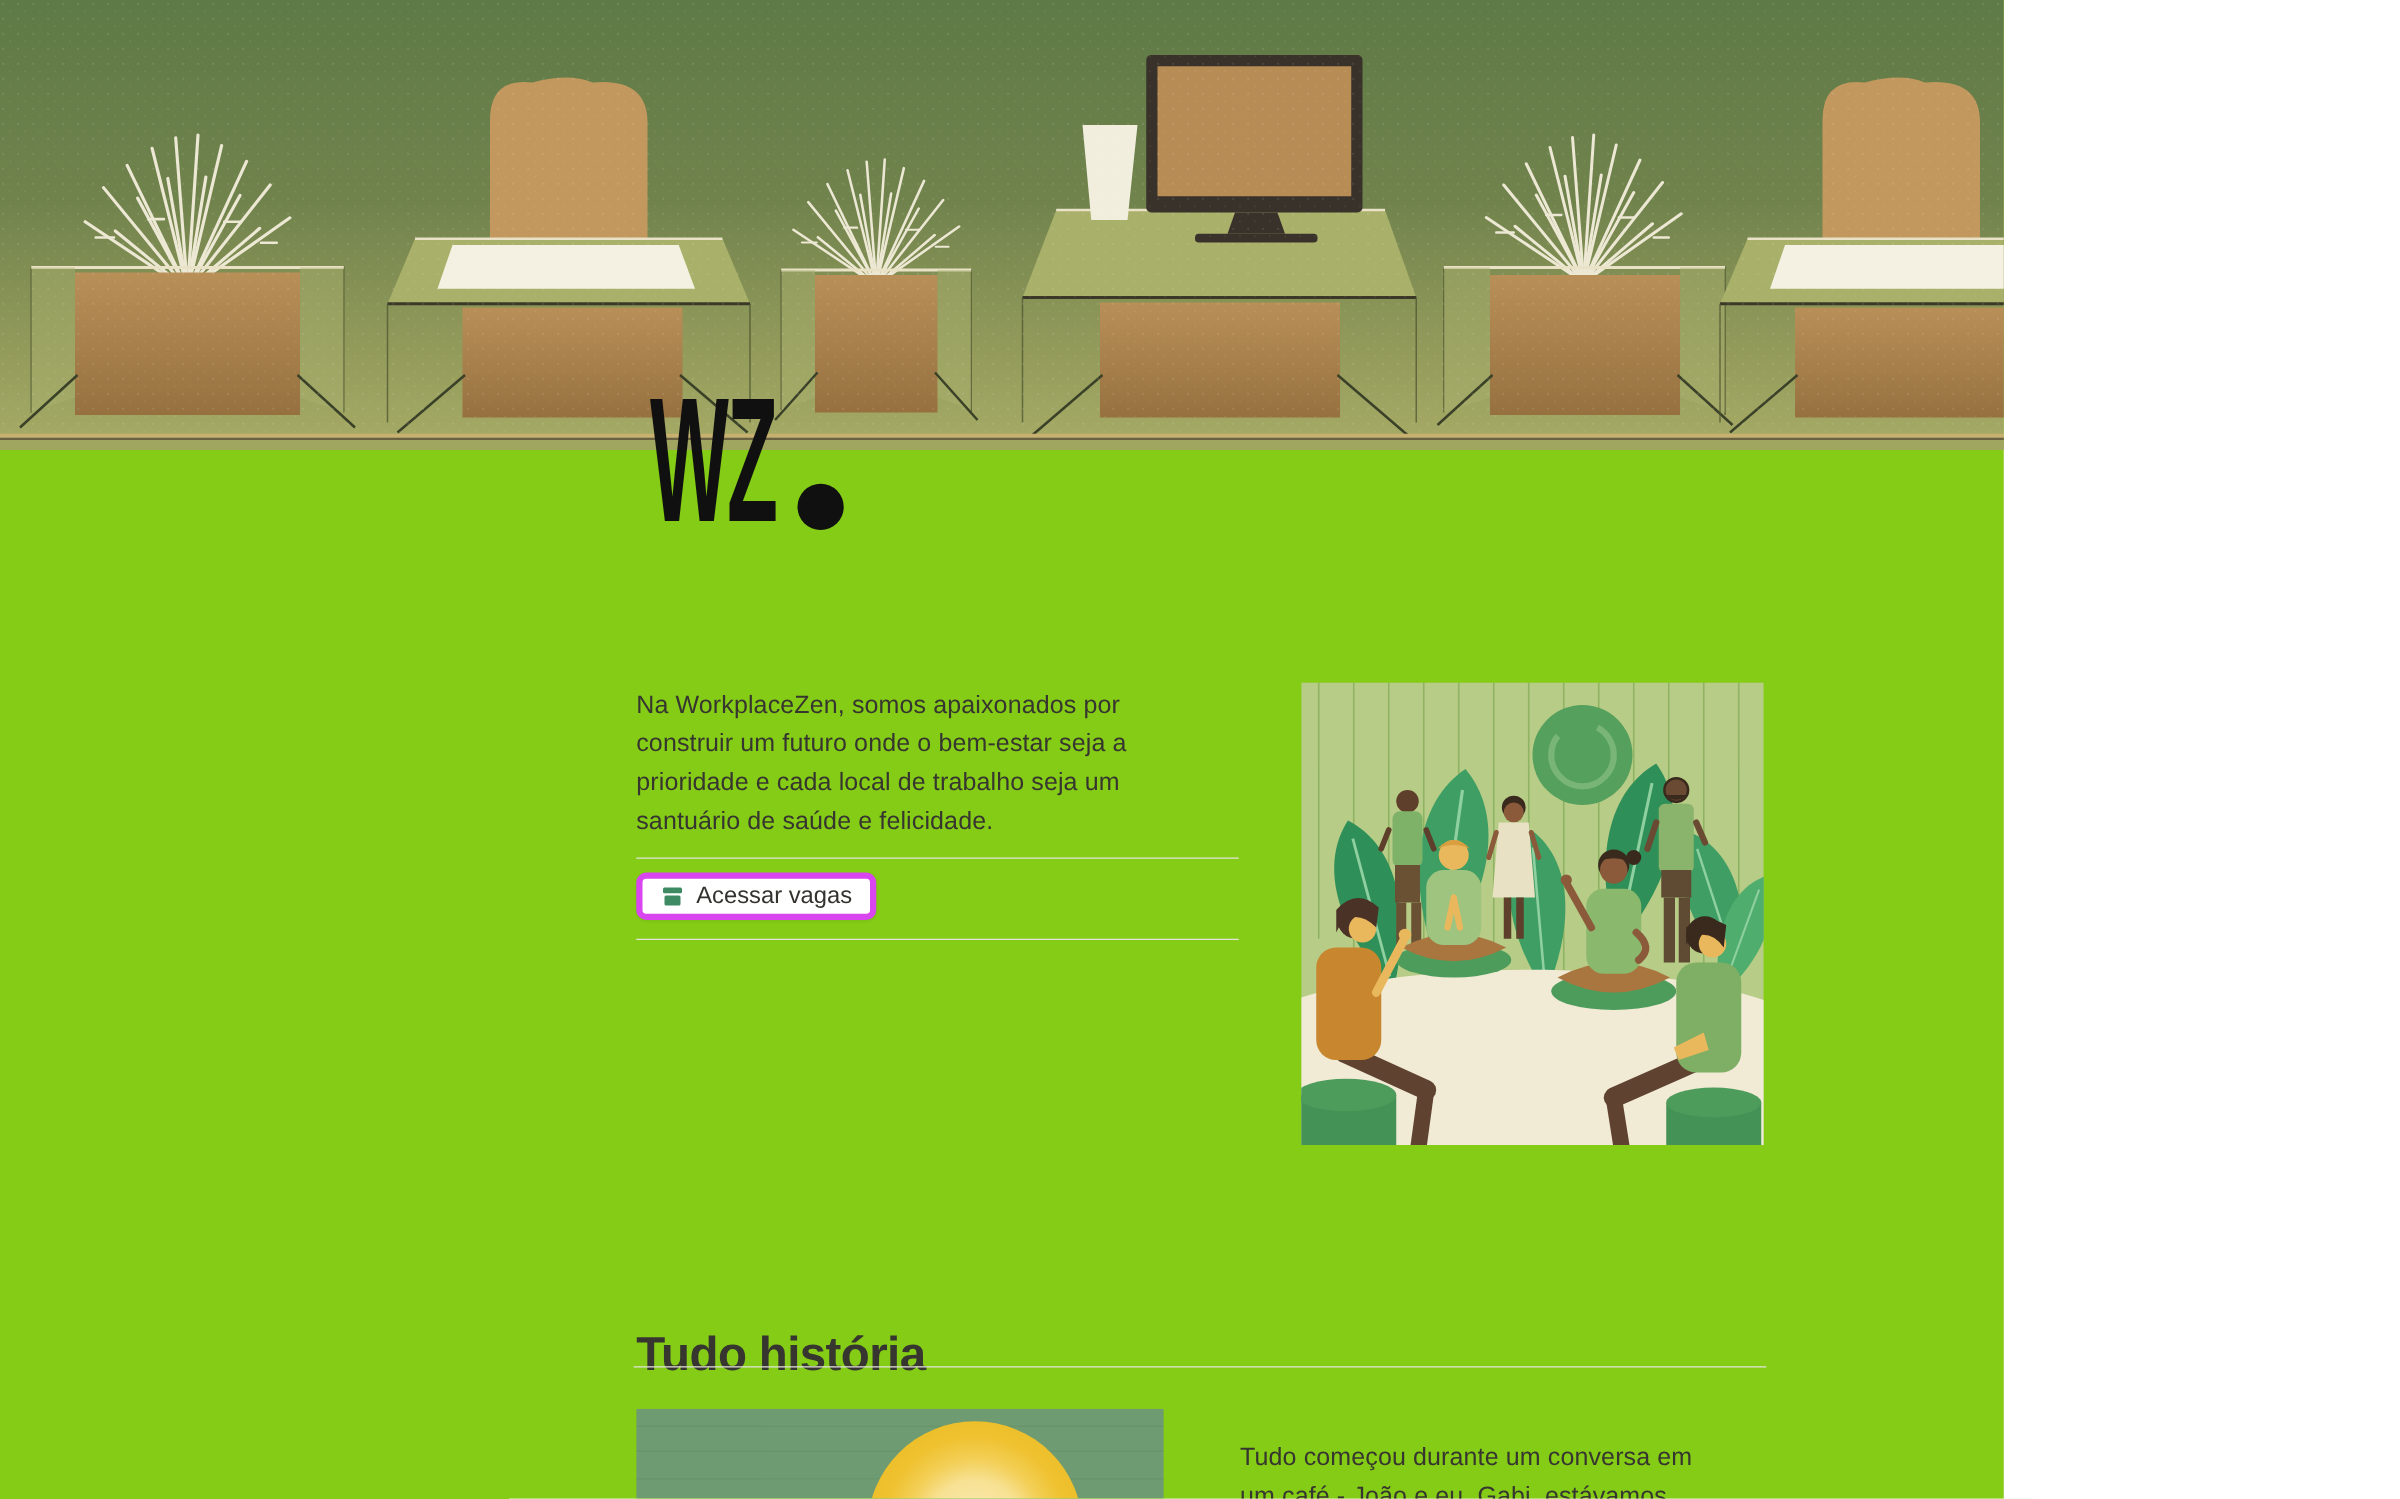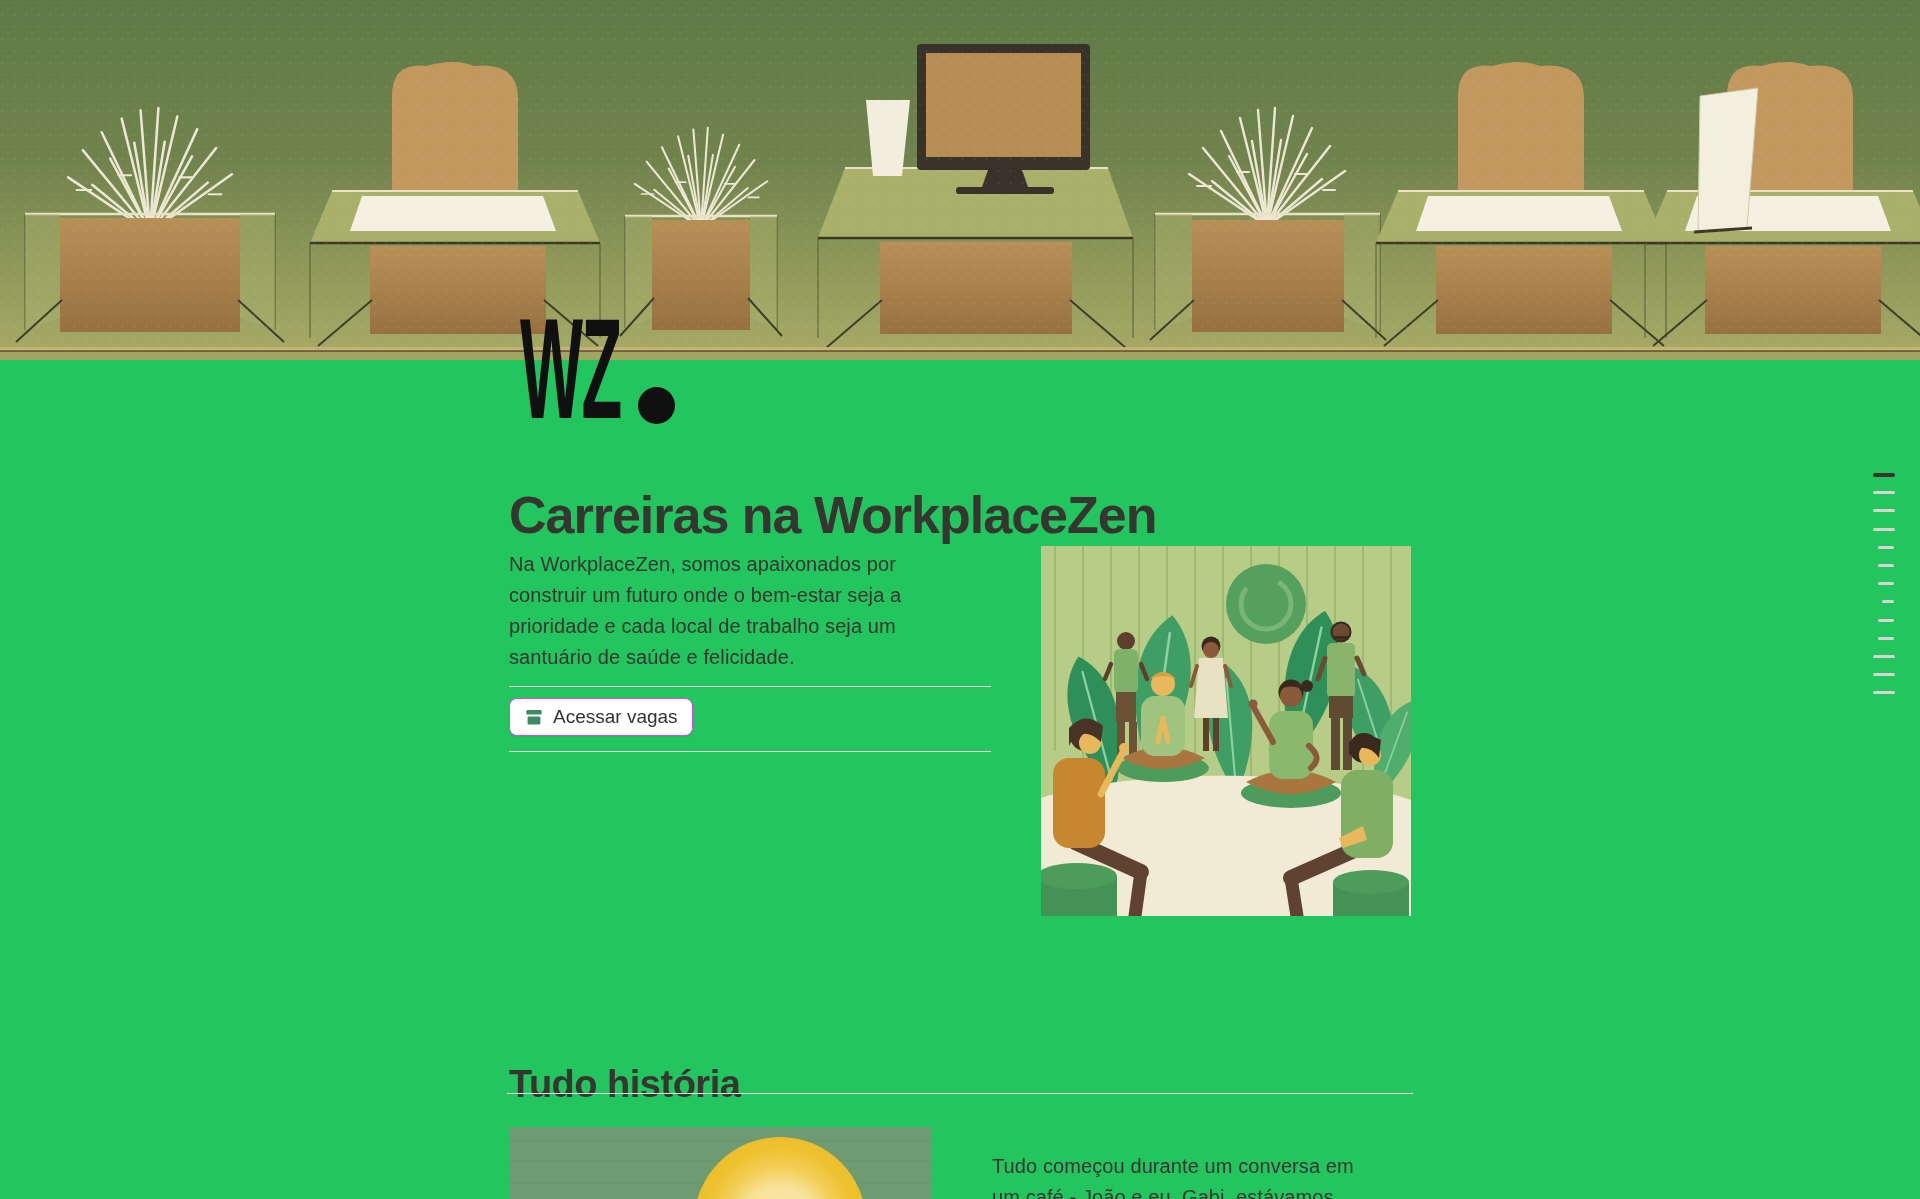--- a/index.html
+++ b/index.html
@@ -1,17 +1,17 @@
 <!DOCTYPE html>
 <html><head>
 <meta charset="utf-8">
 <style>
   html,body{margin:0;padding:0;background:#ffffff;}
   body{font-family:"Liberation Sans",sans-serif;color:#37352f;}
-  .page{position:relative;width:1920px;height:1199px;overflow:hidden;background:#22c55e;}
+  .page{position:relative;width:1603px;height:1199px;overflow:hidden;background:#84cc16;}
 
   
   .cover{position:absolute;left:0;top:0;width:1920px;height:360px;display:block;}
 
   
   .logo{position:absolute;left:520px;top:298px;height:130px;}
   .logo-word{display:inline-block;font-size:142px;line-height:1;font-weight:900;color:#101010;
              letter-spacing:-3px;transform:scaleX(.47);transform-origin:left top;margin-right:-114px;}
   .logo-dot{position:absolute;left:118px;top:89px;width:37px;height:37px;border-radius:50%;
             background:#101010;font-size:0;overflow:hidden;color:transparent;}
@@ -20,21 +20,21 @@
   .page-title{position:absolute;left:509px;top:449px;font-size:52px;line-height:62px;
               font-weight:700;letter-spacing:-1px;color:#37352f;white-space:nowrap;}
 
   
   .col-left{position:absolute;left:509px;top:549px;width:482px;}
   .para{margin:0 0 13px 0;font-size:20px;line-height:31px;white-space:pre-line;color:#37352f;letter-spacing:.1px;}
   .divider{height:0;border-top:1px solid #e3e2de;}
   .d1{margin-top:8px;}
   .d2{margin-top:15px;}
   .cta-button{display:inline-flex;align-items:center;gap:9px;height:38px;margin-top:11px;padding:0 14px;
-              background:#fff;border:1px solid #d946ef;border-radius:8px;cursor:pointer;
+              background:#fff;border:5px solid #d946ef;border-radius:8px;cursor:pointer;
               box-shadow:0 1px 2px rgba(15,15,15,.05);font-family:"Liberation Sans",sans-serif;
               font-size:19px;font-weight:500;color:#33322e;}
   .cta-icon{width:20px;height:20px;flex:0 0 auto;}
 
   .img-meditation{position:absolute;left:1041px;top:546px;width:370px;height:370px;display:block;cursor:pointer;}
 
   
   .h-historia{position:absolute;left:509px;top:1028px;font-size:38px;line-height:48px;font-weight:700;
               letter-spacing:-.5px;color:#37352f;}
   .h-divider{position:absolute;left:507px;top:1093px;width:906px;height:0;border-top:1px solid #e3e2de;}
@@ -159,21 +159,20 @@
     <rect y="347" width="1920" height="3.2" fill="#c8b170"></rect>
     <rect y="350.2" width="1920" height="1.8" fill="#6a6142"></rect>
     <rect y="352" width="1920" height="8" fill="#a0a560"></rect>
   </svg>
 
   <div class="logo">
     <span class="logo-word">WZ</span>
     <span class="logo-dot">.</span>
   </div>
 
-  <h1 class="page-title">Carreiras na WorkplaceZen</h1>
 
   <div class="col-left">
     <p class="para">Na WorkplaceZen, somos apaixonados por
 construir um futuro onde o bem-estar seja a
 prioridade e cada local de trabalho seja um
 santuário de saúde e felicidade.</p>
     <div class="divider d1"></div>
     <button class="cta-button">
       <svg class="cta-icon" viewBox="0 0 20 20" aria-hidden="true">
         <rect x="2.4" y="3" width="15.2" height="4.6" rx="1.2" fill="#3d8a63"></rect>

